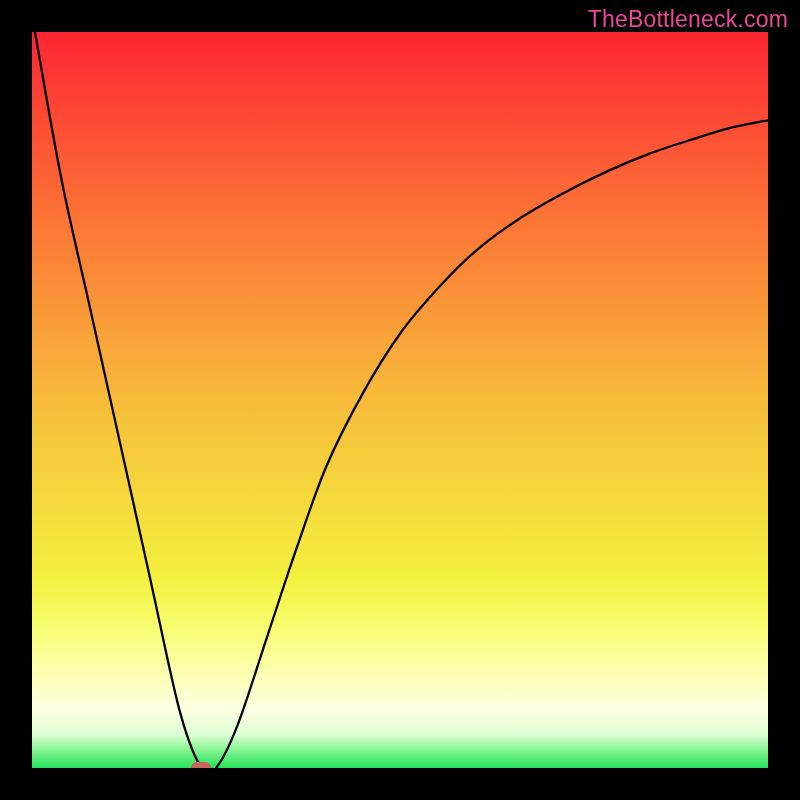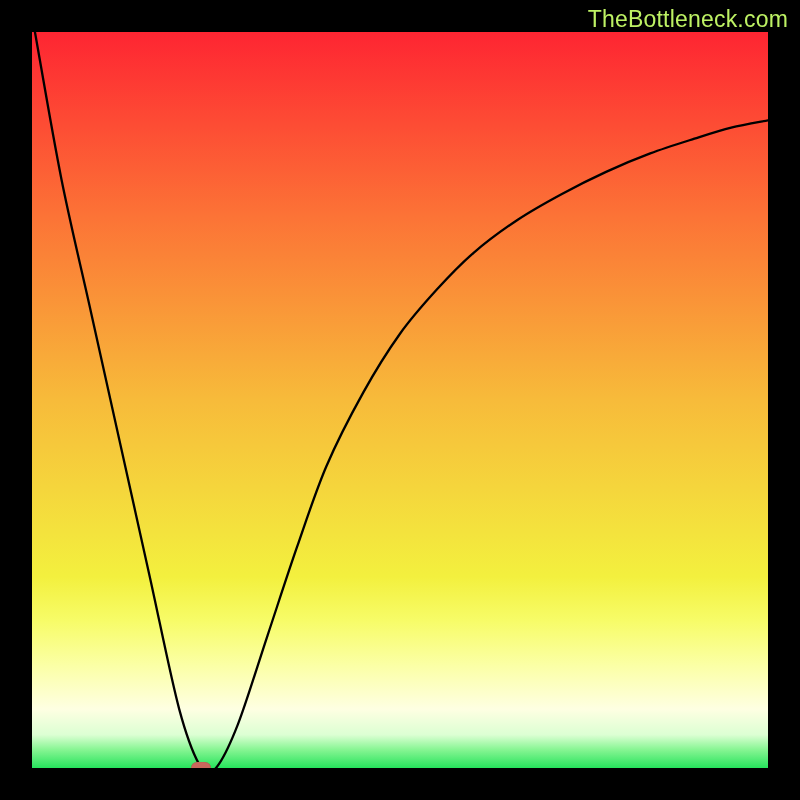--- a/index.html
+++ b/index.html
@@ -22,21 +22,21 @@
     left: 32px;
     top: 32px;
     width: 736px;
     height: 736px;
     overflow: hidden;
   }
   .watermark {
     position: absolute;
     top: 6px;
     right: 12px;
-    color: #bef264;
+    color: #ec4899;
     font-size: 23px;
     font-weight: 500;
     letter-spacing: 0.2px;
     user-select: none;
     z-index: 5;
   }
   .marker {
     position: absolute;
     width: 20px;
     height: 12px;

